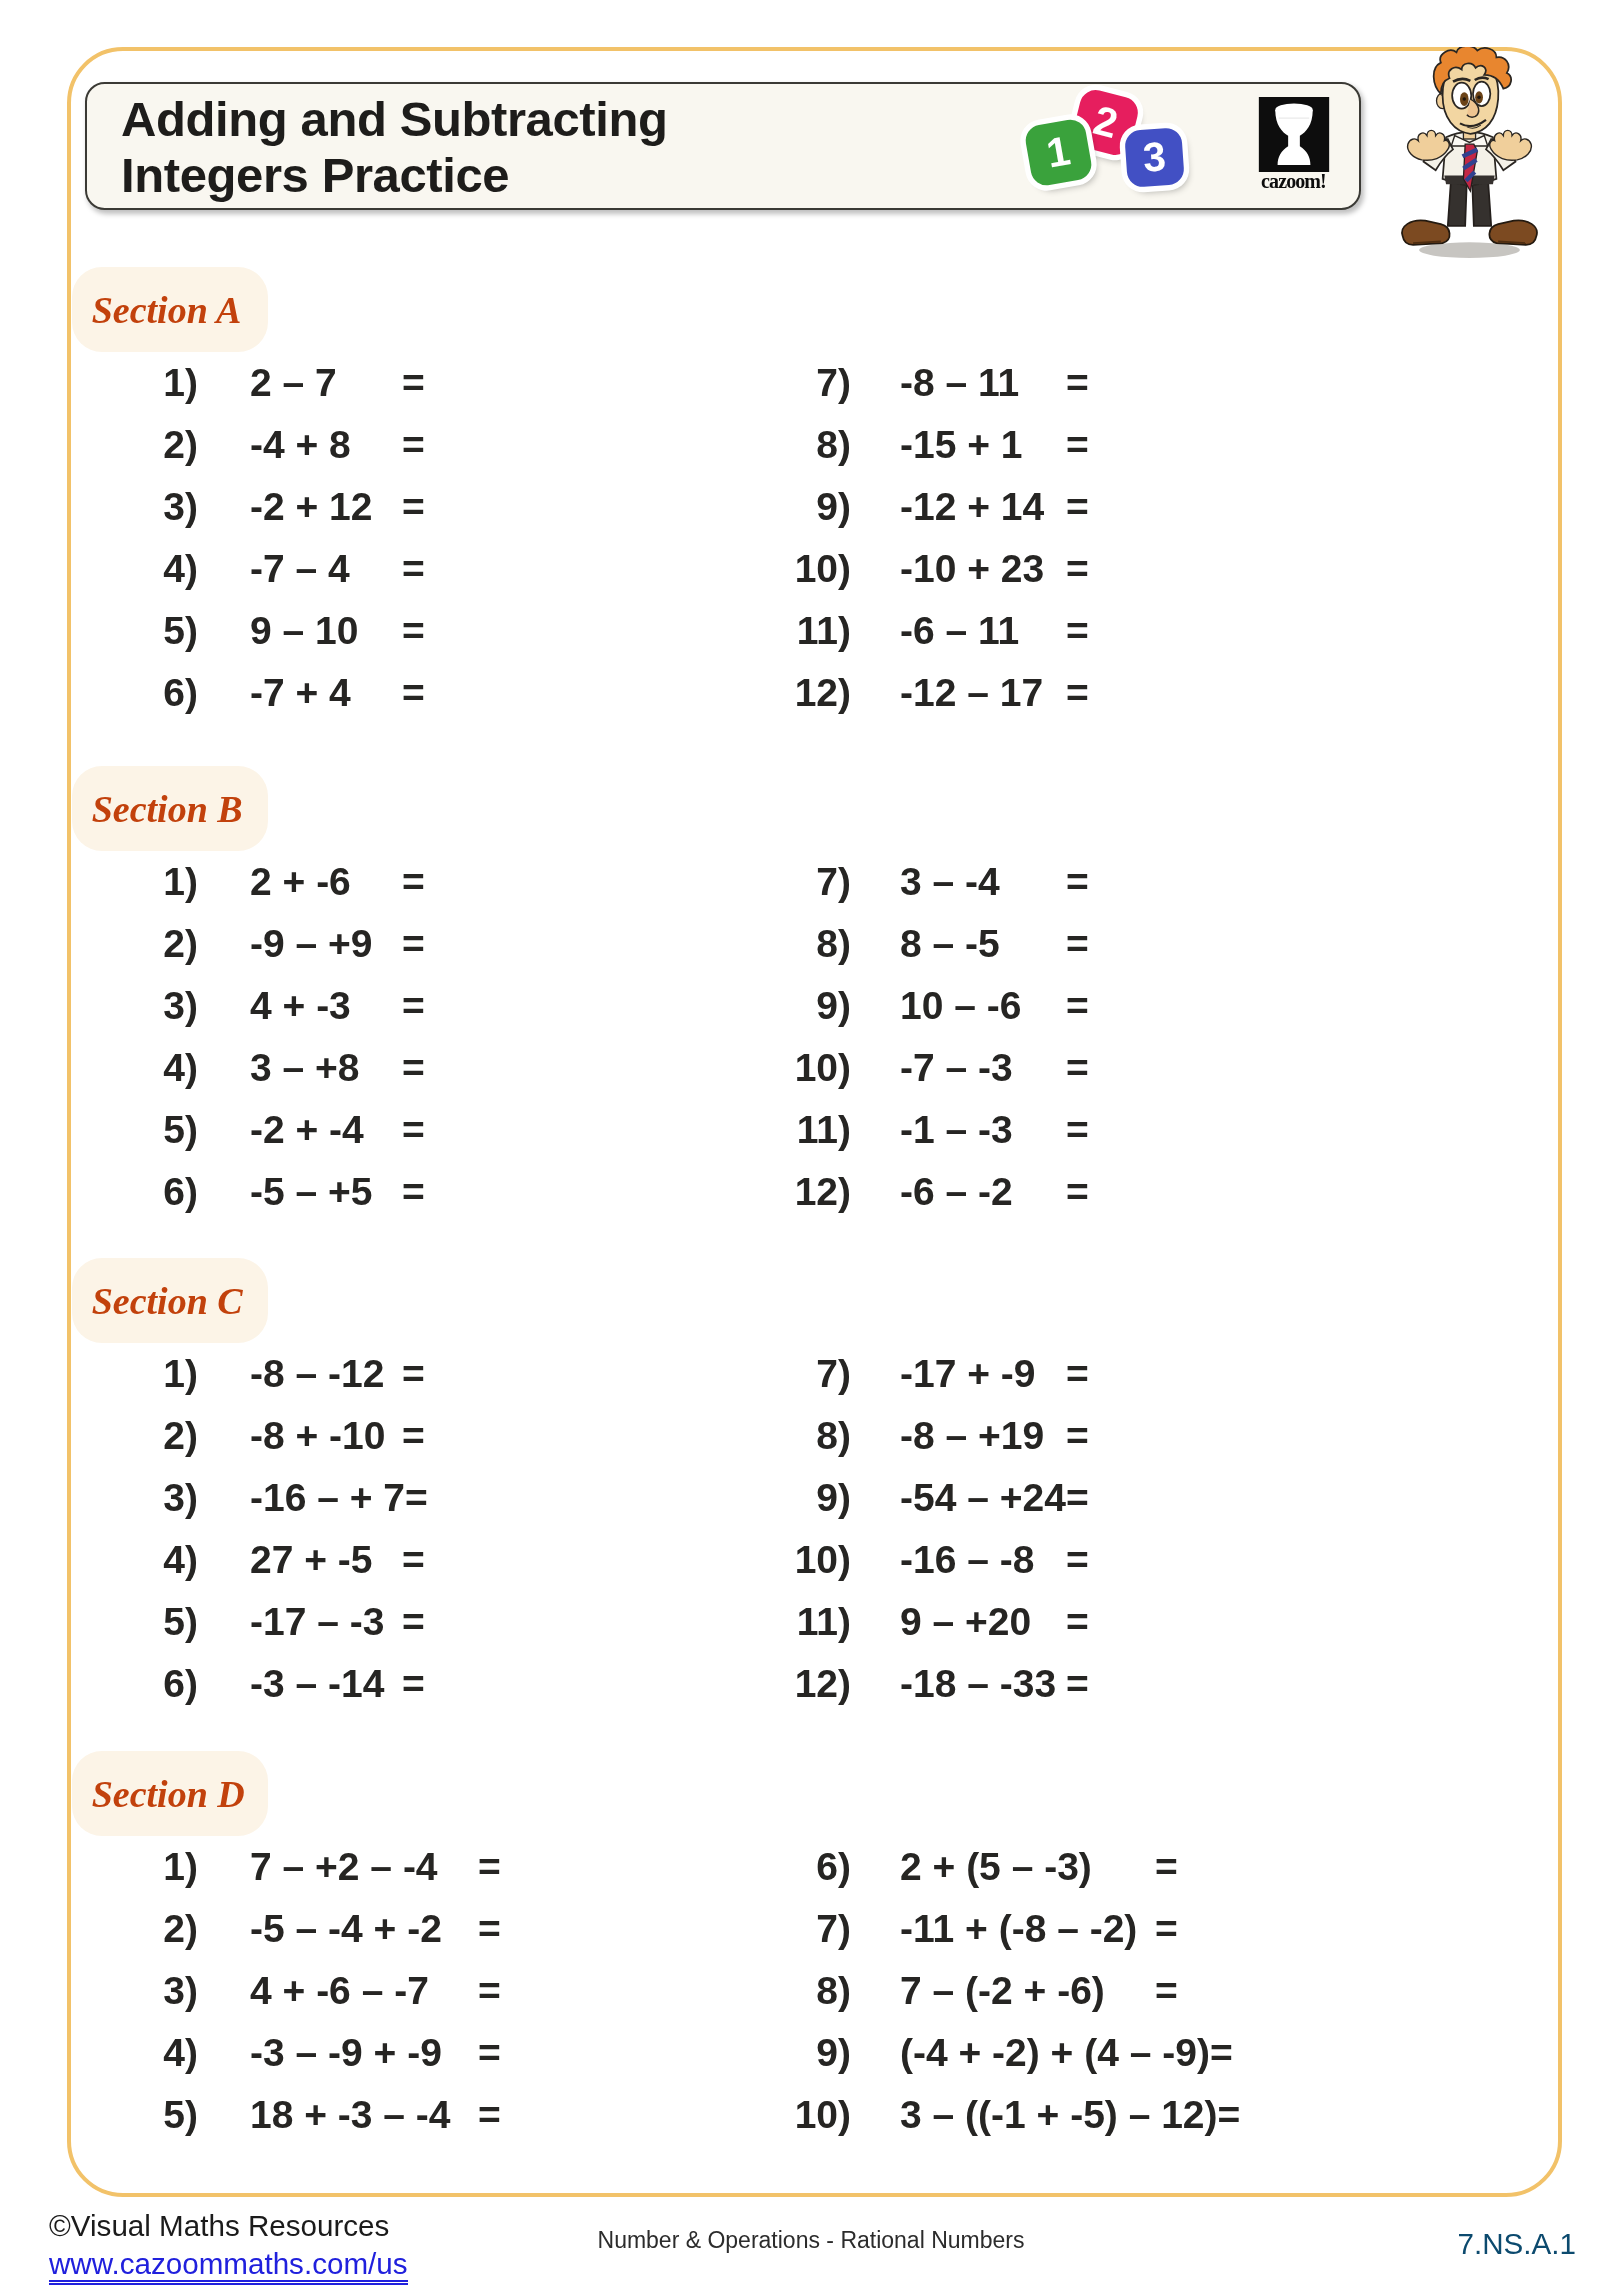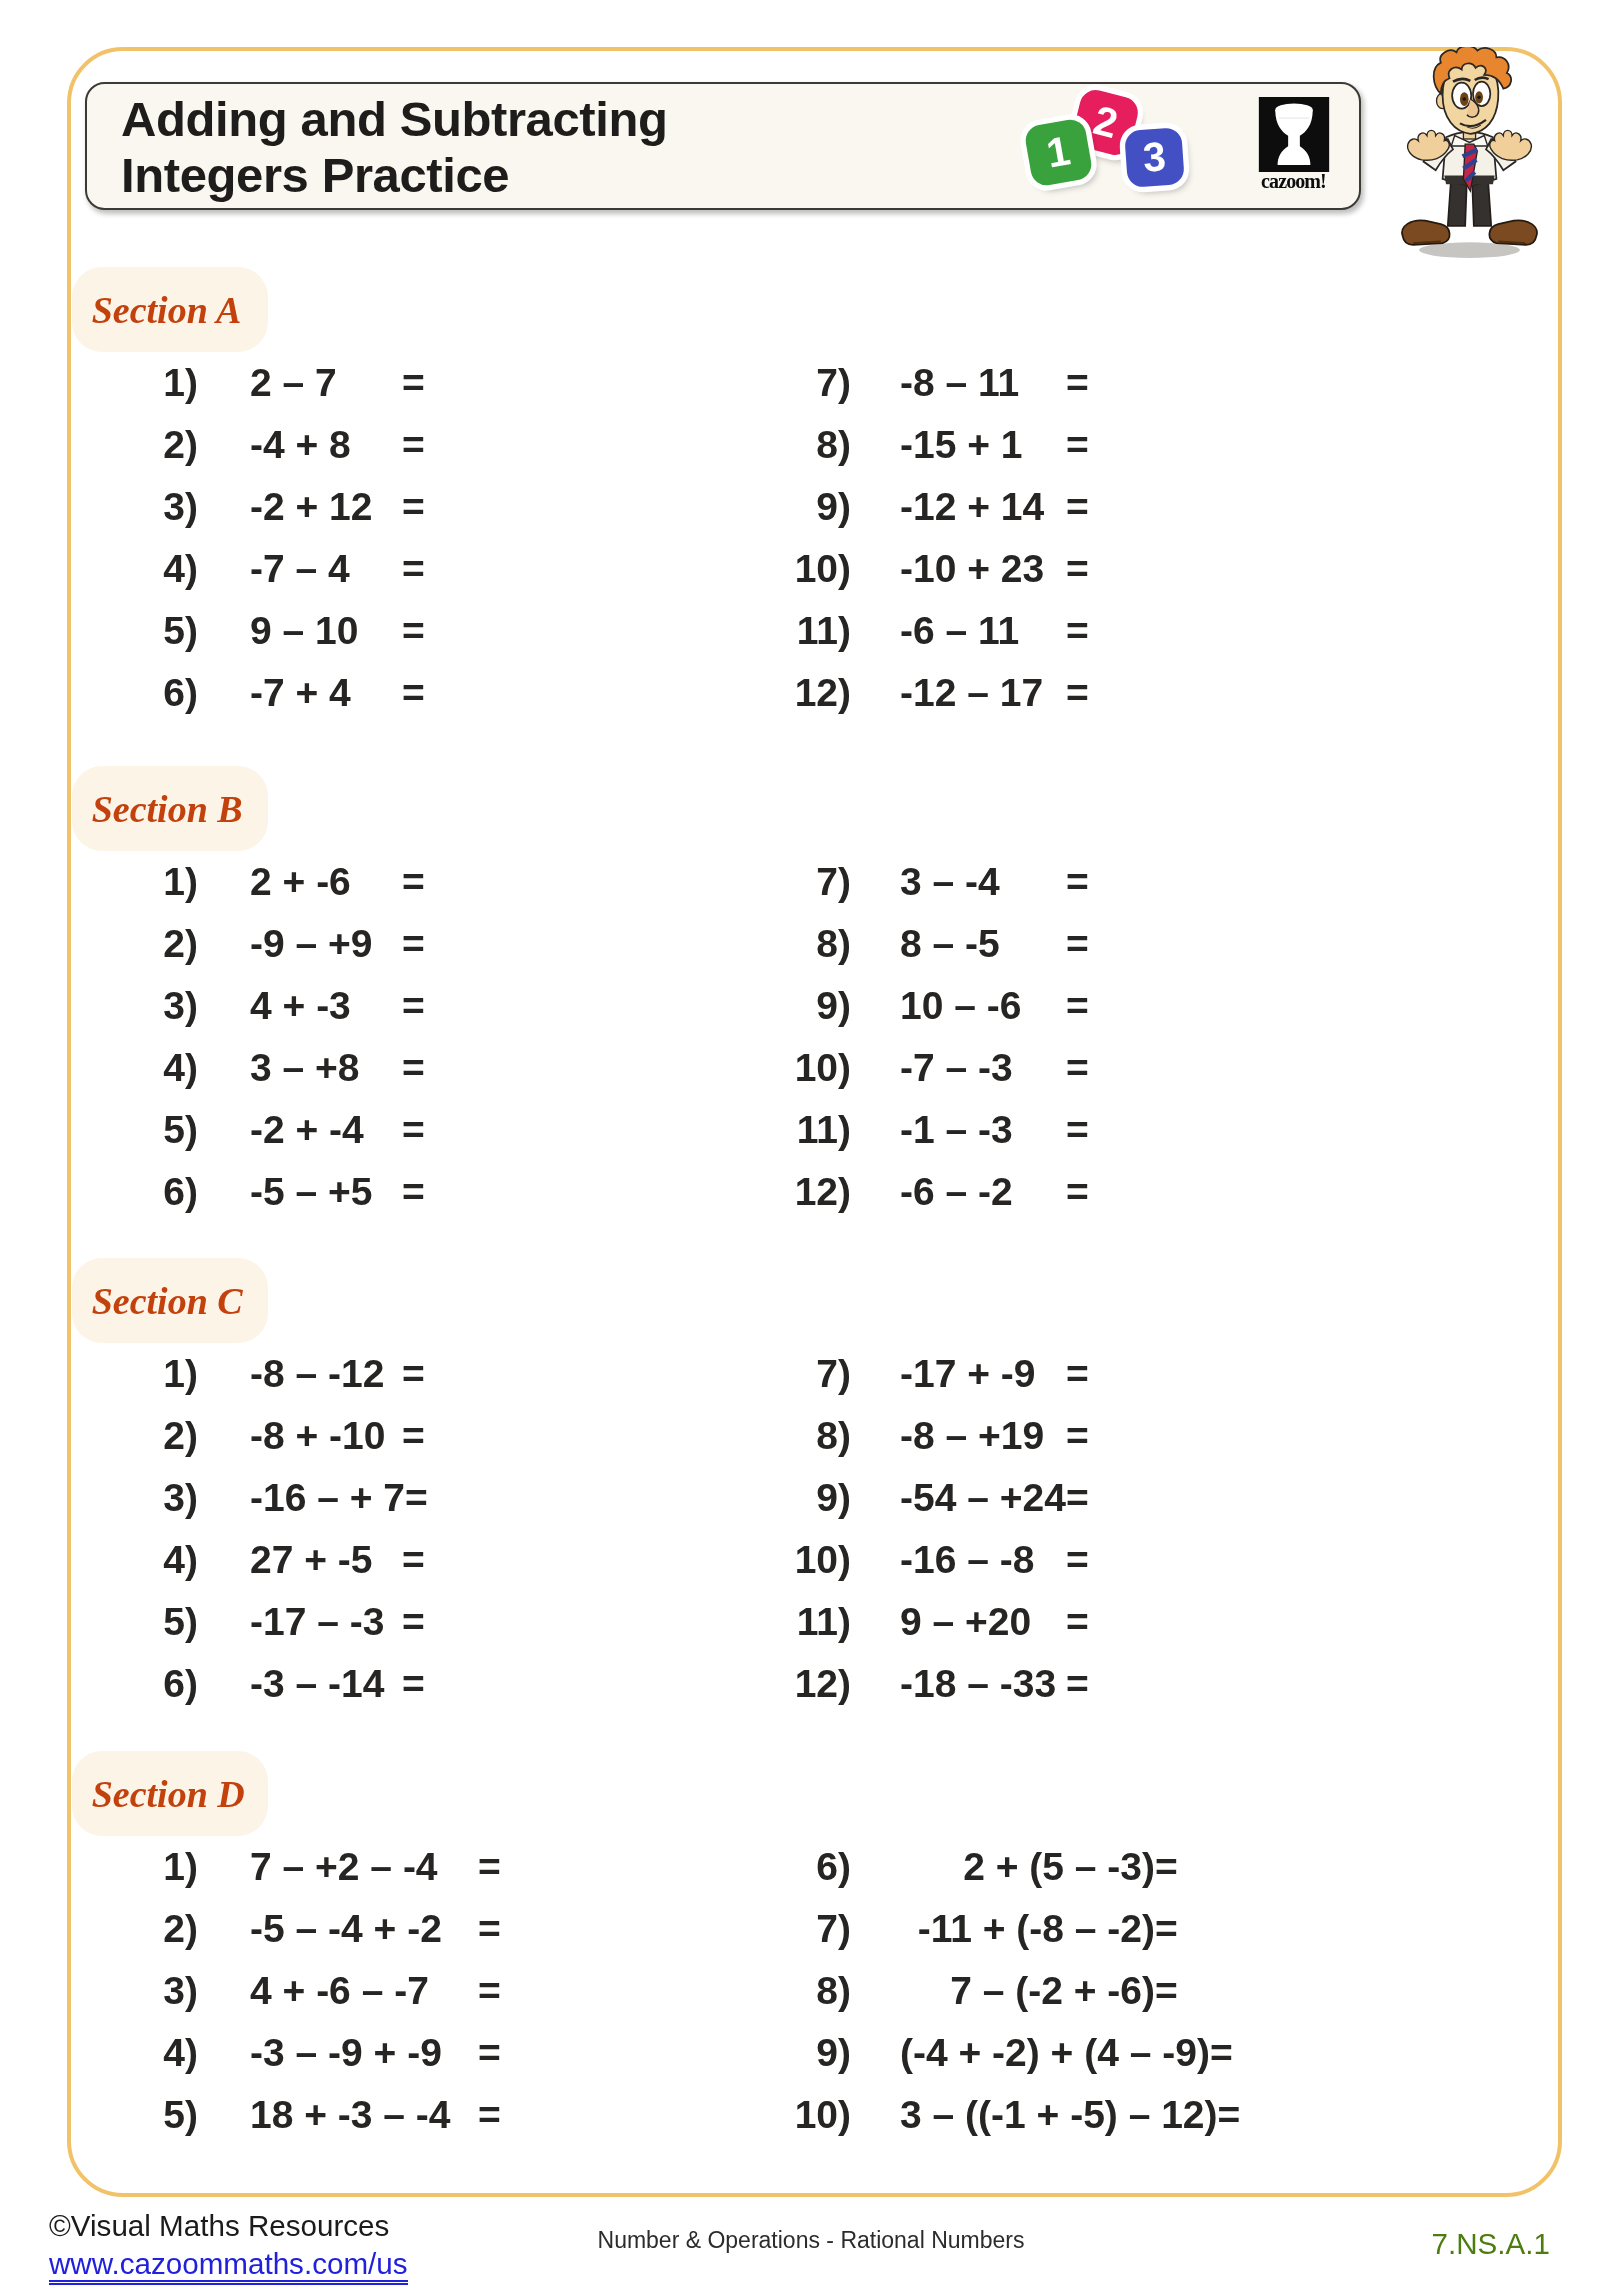--- a/index.html
+++ b/index.html
@@ -57,28 +57,28 @@
   .col.right{flex:1;}
   .row{height:62px;display:flex;align-items:center;font-weight:bold;color:#262523;font-size:39px;}
   .col.left .row{padding-left:54px;}
   .pnum{width:72px;text-align:right;flex:none;}
   .col.right .pnum{width:116px;}
   .pexpr{margin-left:52px;flex:none;}
   .col.right .pexpr{margin-left:49px;}
   .sec-abc .col.left  .pexpr{min-width:152px;}
   .sec-abc .col.right .pexpr{min-width:166px;}
   .sec-d   .col.left  .pexpr{min-width:228px;}
-  .sec-d   .col.right .pexpr{min-width:255px;text-align:right;}
+  .sec-d   .col.right .pexpr{min-width:255px;}
   .peq{flex:none;}
   .pans{flex:1;height:100%;}
   
   .footer-left{position:absolute;left:49px;top:2207px;font-size:29.6px;color:#1b1b1b;line-height:38px;}
   .footer-link{color:#2020dd;border-bottom:5.4px double #2020dd;cursor:pointer;display:inline-block;line-height:32px;}
   .footer-center{position:absolute;left:0;top:2227px;width:1622px;text-align:center;font-size:23px;color:#2c2c2c;}
-  .footer-right{position:absolute;right:72px;top:2227px;font-size:29.6px;color:#4d7c0f;}
+  .footer-right{position:absolute;right:46px;top:2227px;font-size:29.6px;color:#0c4a6e;}
 </style>
 </head>
 <body>
 
 <div class="page">
 
   <div class="frame"></div>
 
   <div class="title-box">
     <div class="title-text">

